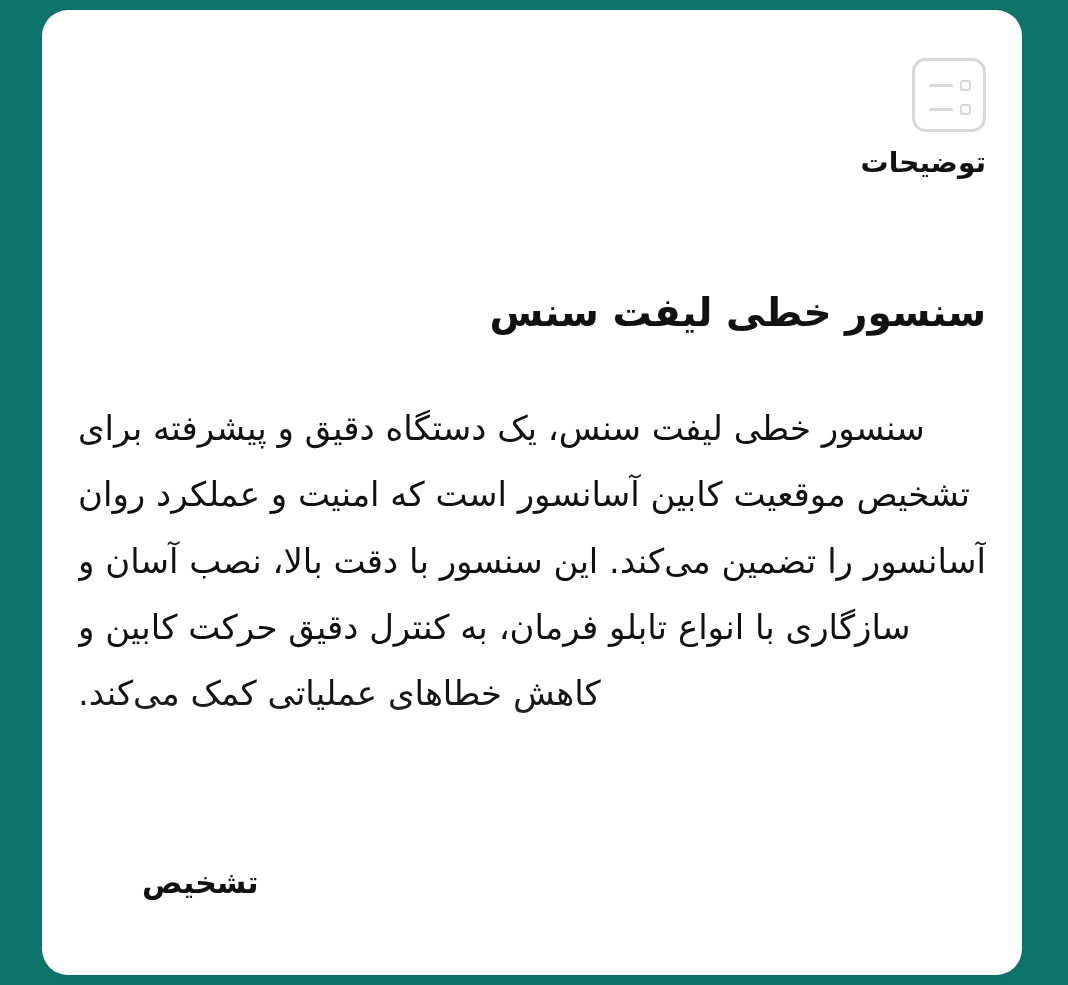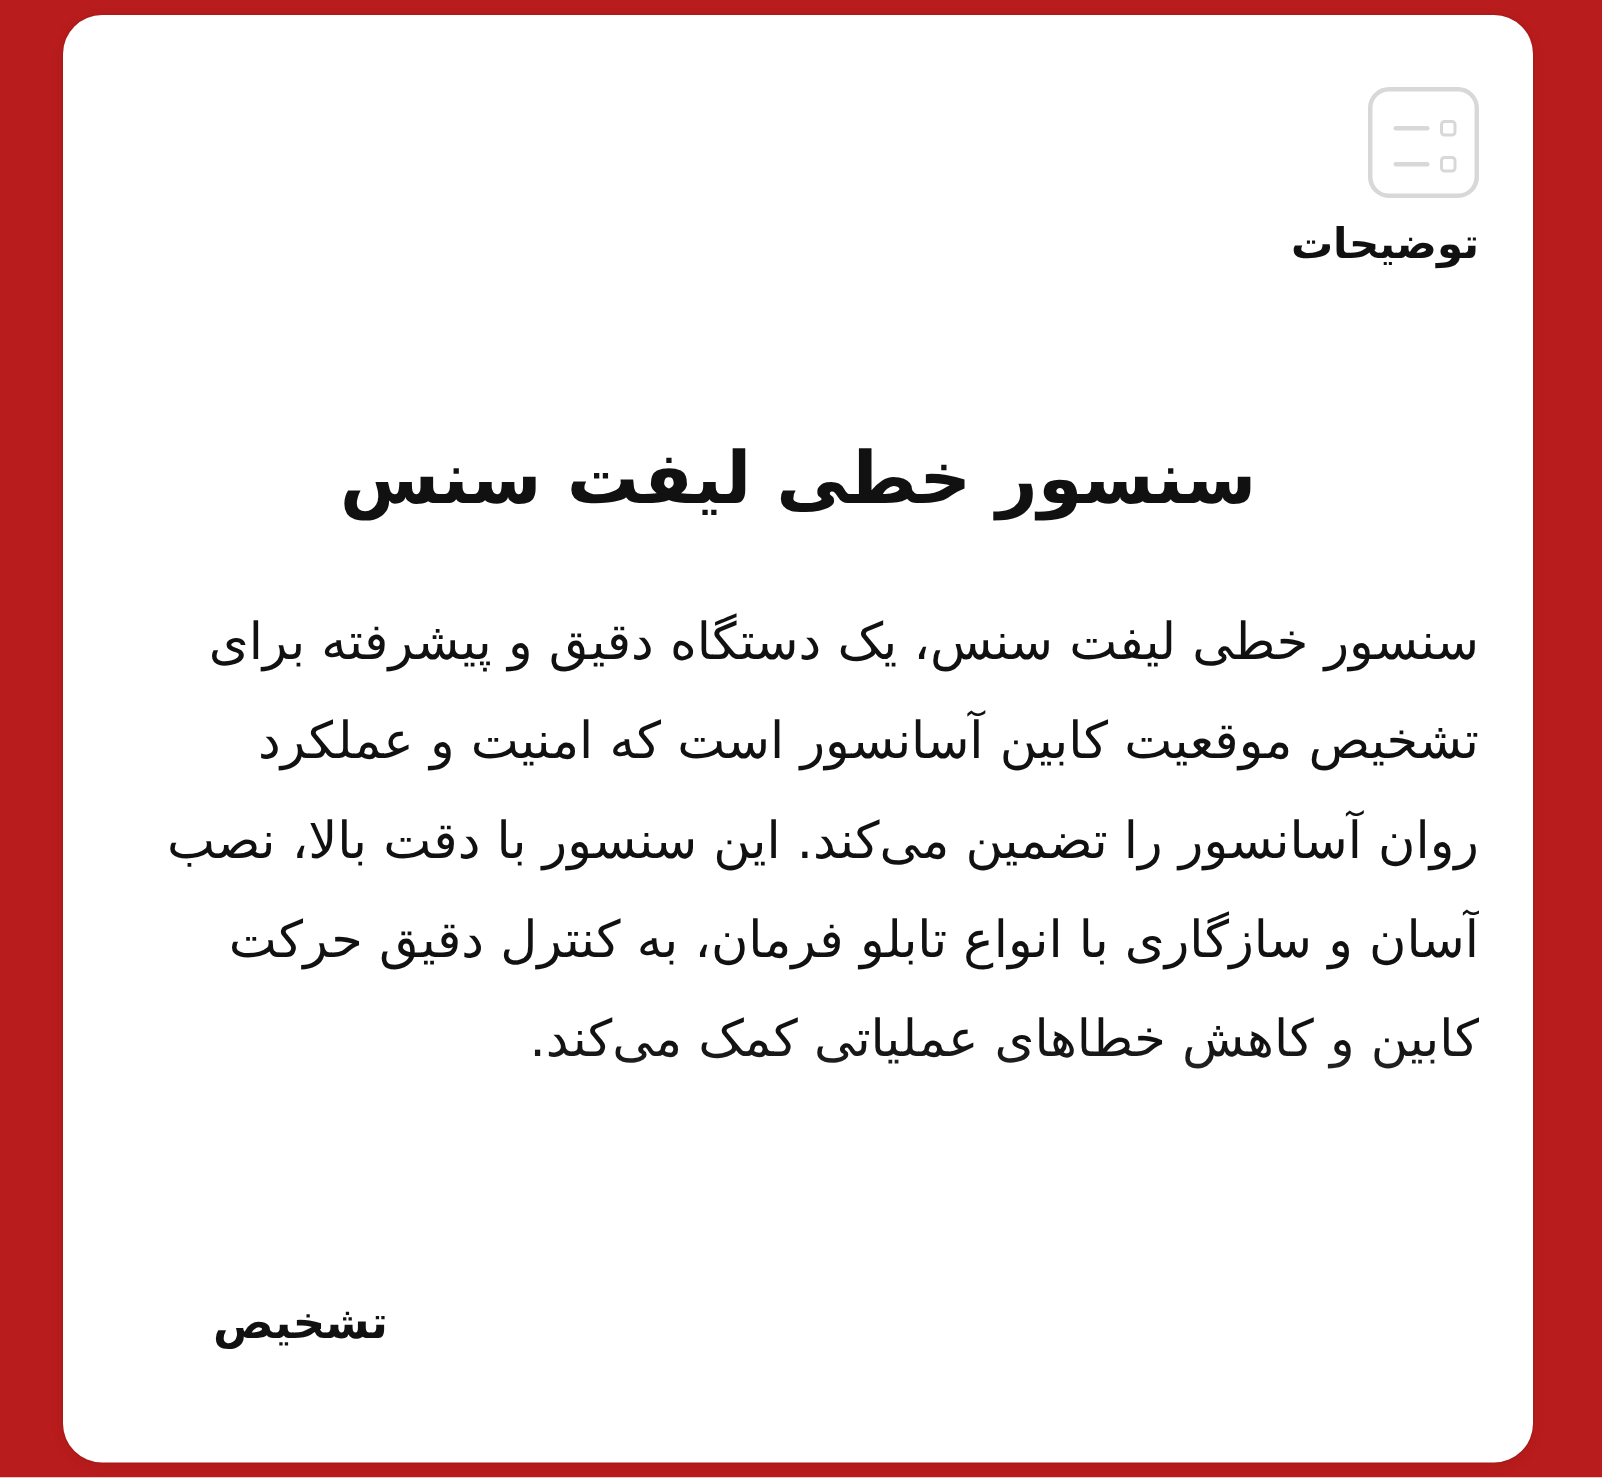--- a/index.html
+++ b/index.html
@@ -8,21 +8,21 @@
     padding: 0;
     width: 1068px;
     height: 985px;
     background: #ffffff;
     font-family: "DejaVu Sans", "Liberation Sans", sans-serif;
   }
 
   .screen {
     width: 1068px;
     height: 985px;
-    background: #b91c1c;
+    background: #0f766e;
     position: relative;
     overflow: hidden;
   }
 
   
   .card {
     position: absolute;
     left: 42px;
     top: 10px;
     width: 980px;
@@ -80,40 +80,39 @@
     line-height: 1.2;
     letter-spacing: 0;
   }
 
   
   .product-title {
     position: absolute;
     top: 278px;
     right: 36px;
     left: 36px;
-    text-align: center;
-    font-size: 48px;
+    text-align: right;
+    font-size: 39px;
     font-weight: bold;
     color: #111111;
     line-height: 1.3;
   }
 
   
   .body-copy {
     position: absolute;
     top: 385px;
     right: 36px;
     left: 36px;
-    text-align: right;
+    text-align: left;
     font-size: 34px;
     line-height: 1.95;
     color: #111111;
     -webkit-mask-image: linear-gradient(to bottom, #000 0px, #000 300px, rgba(0,0,0,0.45) 420px, rgba(0,0,0,0.10) 500px, rgba(0,0,0,0) 545px);
     mask-image: linear-gradient(to bottom, #000 0px, #000 300px, rgba(0,0,0,0.45) 420px, rgba(0,0,0,0.10) 500px, rgba(0,0,0,0) 545px);
-    margin-left: 28px;
   }
 
   
   .more-link {
     position: absolute;
     left: 100px;
     top: 855px;
     font-size: 30px;
     font-weight: bold;
     color: #111111;

